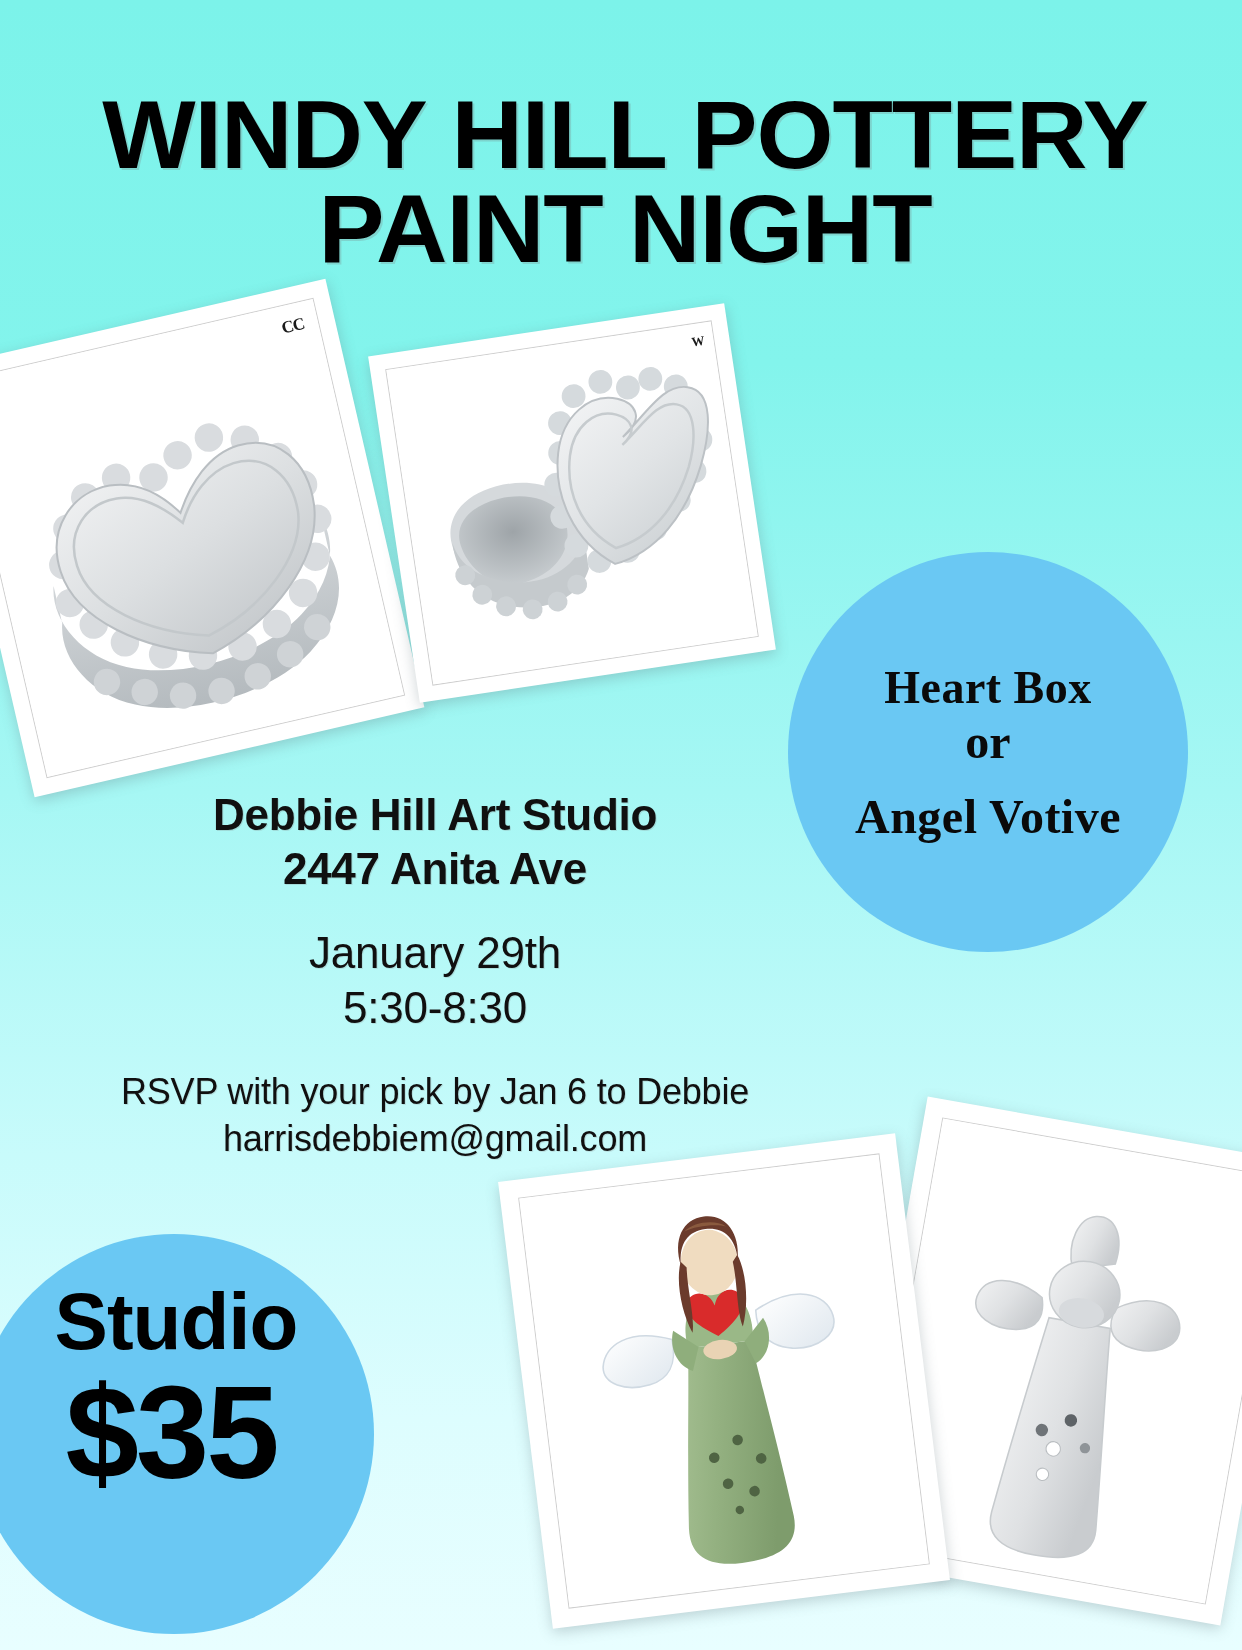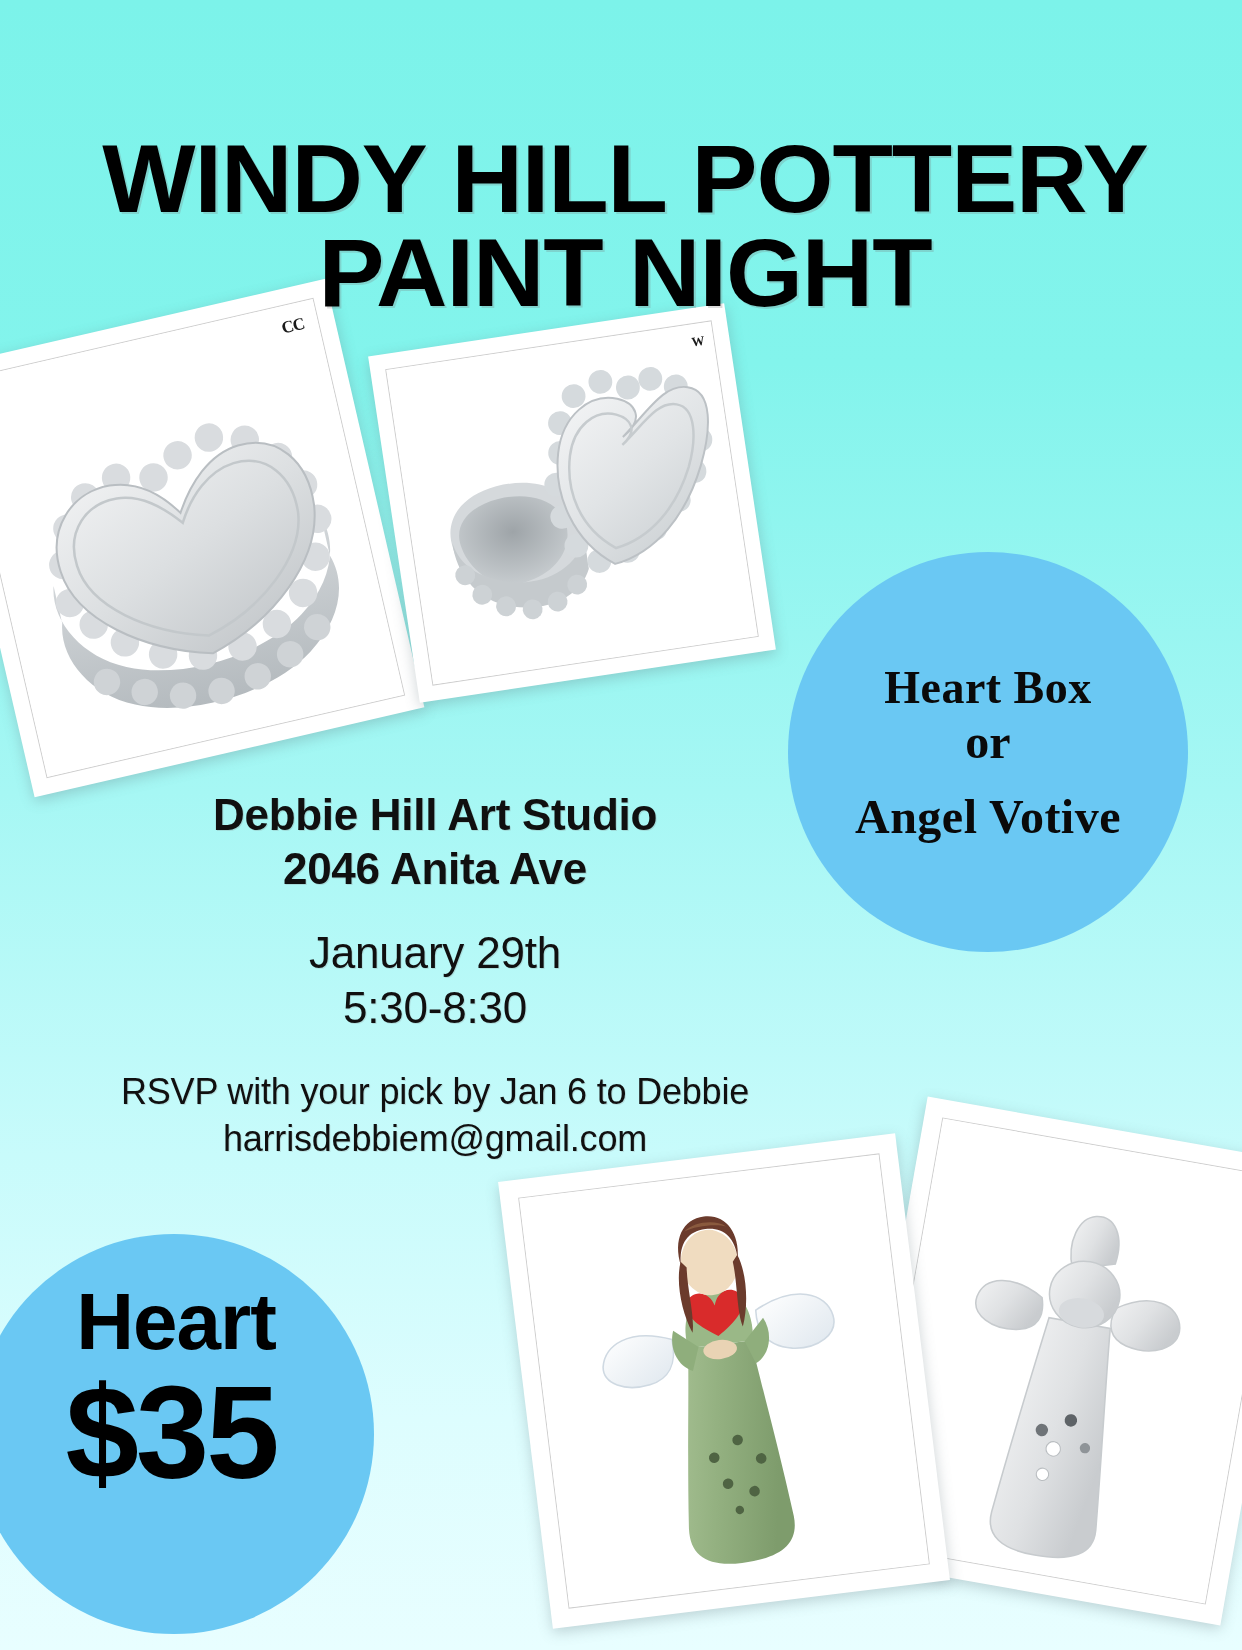--- a/index.html
+++ b/index.html
@@ -19,21 +19,20 @@
        #ddfdfe 86%,
        #e8feff 100%);
     overflow:hidden;
   }
 
   
   .title-block{
     position:absolute; left:8px; right:0; top:88px;
     text-align:center;
     z-index:30;
-    margin-top:44px;
   }
   .title-line{
     display:block;
     color:#000;
     font-family:"Liberation Sans", sans-serif;
     font-weight:700;
     font-size:96px;
     line-height:0.98;
     letter-spacing:-1px;
     transform:scaleX(1.03);
@@ -328,21 +327,21 @@
 
   <div class="circle" id="circle-options">
     <div class="opt opt-1">Heart Box</div>
     <div class="opt opt-or">or</div>
     <div class="opt opt-2">Angel Votive</div>
   </div>
 
   <div class="info">
     <div class="venue">
       <div>Debbie Hill Art Studio</div>
-      <div>2046 Anita Ave</div>
+      <div>2447 Anita Ave</div>
     </div>
     <div class="datetime">
       <div>January 29th</div>
       <div>5:30-8:30</div>
     </div>
     <div class="rsvp">
       <div>RSVP with your pick by Jan 6 to Debbie</div>
       <div>harrisdebbiem@gmail.com</div>
     </div>
   </div>
@@ -432,17 +431,17 @@
           </g>
 
           <ellipse cx="164" cy="140" rx="34" ry="32" fill="url(#bis)" stroke="#c7cbce" stroke-width="1.5"></ellipse>
           <ellipse cx="164" cy="158" rx="22" ry="14" fill="#d7dadd"></ellipse>
         </svg>
       </div>
     </div>
   </div>
 
   <div class="circle" id="circle-price">
-    <div class="price-label">Heart</div>
+    <div class="price-label">Studio</div>
     <div class="price-amount">$35</div>
   </div>
 
 </div>
 
 </body></html>

